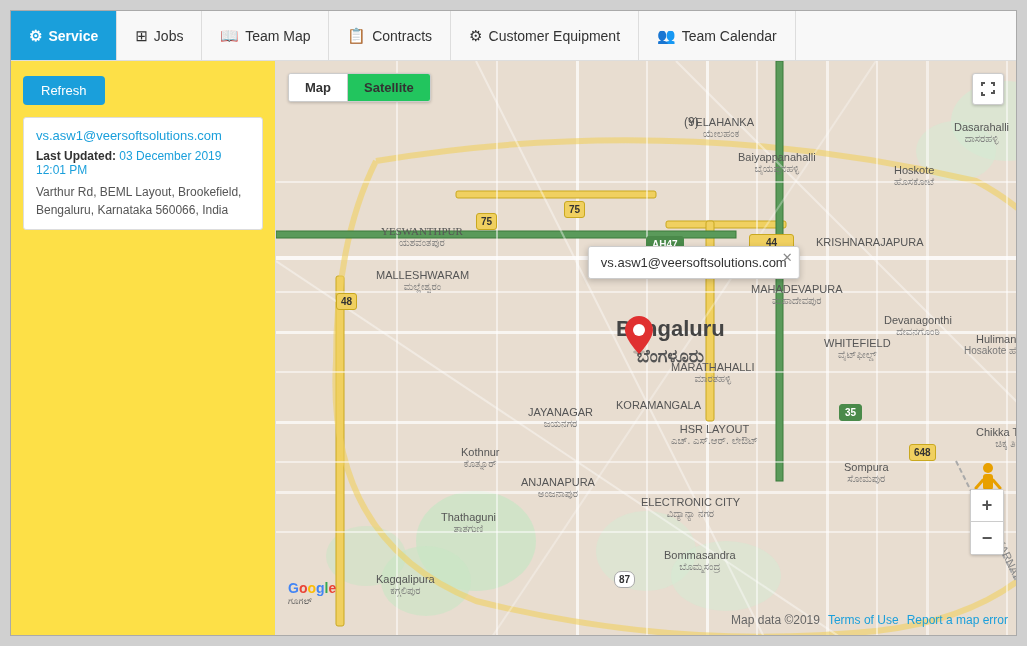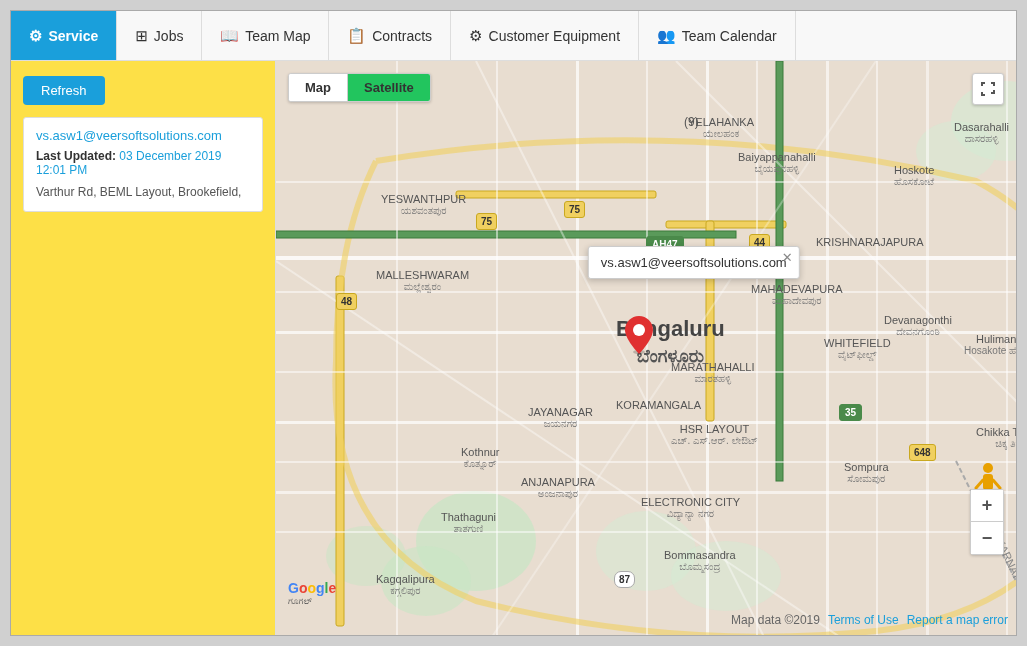--- a/index.html
+++ b/index.html
@@ -365,20 +365,21 @@
     <div class="sidebar">
       <button class="refresh-btn">Refresh</button>
       <div class="info-card">
         <div class="info-email">vs.asw1@veersoftsolutions.com</div>
         <div class="info-updated">
           <span class="label">Last Updated:</span>
           <span class="value">03 December 2019 12:01 PM</span>
         </div>
         <div class="info-address">
           <span>Varthur Rd, BEML Layout, Brookefield,</span><br>
+          <span>Bengaluru, Karnataka 560066, India</span>
         </div>
       </div>
     </div>
 
     <div class="map-area">
 
       <div class="map-bg">
 
         <svg width="100%" height="100%" style="position:absolute;top:0;left:0;" xmlns="http://www.w3.org/2000/svg">
 
@@ -433,21 +434,21 @@
           <text x="720" y="480" fill="#888" font-size="11" transform="rotate(65,720,480)">KARNAT</text>
           <text x="748" y="510" fill="#888" font-size="11" transform="rotate(65,748,510)">AL</text>
           <text x="770" y="540" fill="#888" font-size="11" transform="rotate(65,770,540)">TAMIL NADU</text>
         </svg>
 
         <div class="city-label" style="top: 255px; left: 340px;">
           <span>Bengaluru</span><br>
           <span class="city-label-kannada">ಬೆಂಗಳೂರು</span>
         </div>
 
-        <div class="area-label" style="top:132px;left:105px;">
+        <div class="area-label" style="top:164px;left:105px;font-family:Liberation Serif, serif;">
           YESWANTHPUR<span class="area-label-kannada">ಯಶವಂತಪುರ</span>
         </div>
         <div class="area-label" style="top:208px;left:100px;">
           MALLESHWARAM<span class="area-label-kannada">ಮಲ್ಲೇಶ್ವರಂ</span>
         </div>
         <div class="area-label" style="top:300px;left:395px;">
           MARATHAHALLI<span class="area-label-kannada">ಮಾರತಹಳ್ಳಿ</span>
         </div>
         <div class="area-label" style="top:276px;left:548px;">
           WHITEFIELD<span class="area-label-kannada">ವೈಟ್‌ಫೀಲ್ಡ್</span>
@@ -507,21 +508,21 @@
           KRISHNARAJAPURA
         </div>
 
         <div class="area-label" style="top:55px;left:412px;">
           YELAHANKA<span class="area-label-kannada">ಯೇಲಹಂಕ</span>
         </div>
 
         <div class="road-badge road-badge-yellow" style="position:absolute;top:152px;left:200px;font-size:10px;padding:2px 4px;border-radius:3px;background:#f0d060;color:#333;border:1px solid #c9a820;">75</div>
         <div class="road-badge road-badge-yellow" style="position:absolute;top:140px;left:288px;font-size:10px;padding:2px 4px;border-radius:3px;background:#f0d060;color:#333;border:1px solid #c9a820;">75</div>
         <div class="road-badge highway-green" style="position:absolute;top:175px;left:370px;font-size:10px;padding:2px 5px;border-radius:3px;color:#fff;font-weight:bold;background:#4a8a4a;">AH47</div>
-        <div class="road-badge road-badge-yellow" style="position:absolute;top:173px;left:473px;font-size:10px;padding:2px 4px;border-radius:3px;background:#f0d060;color:#333;border:1px solid #c9a820;">44</div>
+        <div class="road-badge road-badge-yellow" style="position:absolute;top:173px;left:473px;font-size:10px;padding:2px 16px;border-radius:3px;background:#f0d060;color:#333;border:1px solid #c9a820;">44</div>
         <div class="road-badge road-badge-yellow" style="position:absolute;top:232px;left:60px;font-size:10px;padding:2px 4px;border-radius:3px;background:#f0d060;color:#333;border:1px solid #c9a820;">48</div>
         <div class="road-badge highway-green" style="position:absolute;top:343px;left:563px;font-size:10px;padding:2px 5px;border-radius:3px;color:#fff;font-weight:bold;background:#4a8a4a;">35</div>
         <div class="road-badge road-badge-yellow" style="position:absolute;top:383px;left:633px;font-size:10px;padding:2px 4px;border-radius:3px;background:#f0d060;color:#333;border:1px solid #c9a820;">648</div>
 
         <div class="road-badge road-badge-white" style="position:absolute;top:510px;left:338px;font-size:10px;padding:2px 4px;border-radius:7px;background:#fff;color:#333;border:1px solid #aaa;">87</div>
         <div style="position:absolute;top:54px;left:408px;font-size:12px;color:#555;">(9)</div>
       </div>
 
       <div class="map-toggle">
         <button class="map-toggle-btn active">Map</button>

